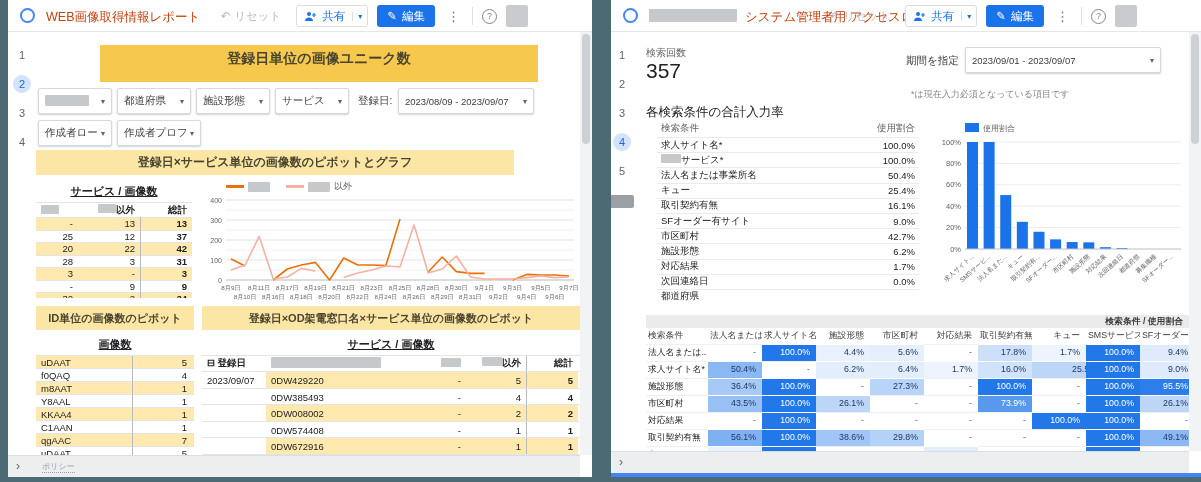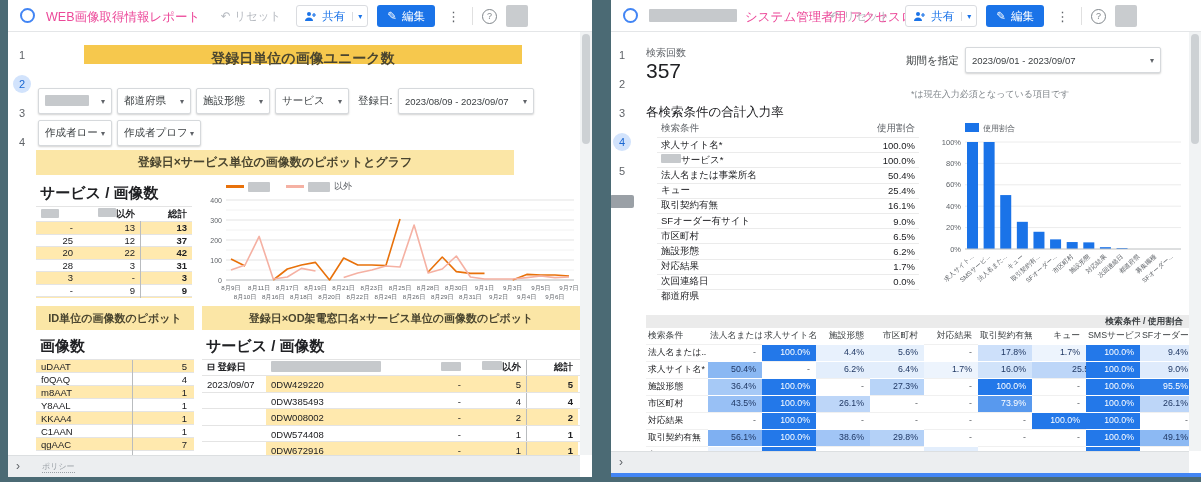--- a/index.html
+++ b/index.html
@@ -4,21 +4,21 @@
 <style>
   * { margin:0; padding:0; box-sizing:border-box; }
   html,body { width:1201px; height:482px; overflow:hidden; }
   body { font-family:"Liberation Sans", sans-serif; background:#4b6a74; position:relative; }
   .window { position:absolute; top:0; background:#fff; height:477px; overflow:hidden; }
   #win-left  { left:8px;  width:584px; }
   #win-right { left:611px; width:590px; border-bottom:4px solid #4285f4; }
   .titlebar { position:relative; height:32px; background:#fff; border-bottom:1px solid #e4e6e8; }
   .logo { position:absolute; left:12px; top:8px; width:15px; height:15px; border:2.5px solid #4285f4; border-radius:50%; }
   .logo::after { content:""; position:absolute; left:-4px; top:-4px; width:5px; height:5px; background:#fff; border-radius:50%; }
-  .tb-title { position:absolute; left:38px; top:9px; font-size:12.5px; color:#ec4899; white-space:nowrap; }
+  .tb-title { position:absolute; left:38px; top:9px; font-size:12.5px; color:#c2410c; white-space:nowrap; }
   .tb-title .redact { vertical-align:-1px; margin-right:8px; }
   .toolbar { position:absolute; right:64px; top:5px; display:flex; align-items:center; gap:9px; }
   .reset { color:#b6bac0; font-size:11.5px; display:flex; gap:4px; align-items:center; padding:3px 6px; }
   .btn-share { display:flex; align-items:center; height:22px; border:1px solid #dadce0; border-radius:3px; color:#1a73e8; font-size:11.5px; background:#fff; }
   .btn-share .main { padding:0 7px; display:flex; gap:5px; align-items:center; }
   .btn-share .caret { padding:0 5px; border-left:1px solid #dadce0; font-size:8px; color:#1a73e8; }
   .btn-edit { display:flex; align-items:center; gap:5px; height:22px; padding:0 10px; border-radius:3px; background:#1a73e8; color:#fff; font-size:11.5px; border:none; }
   .kebab { color:#5f6368; font-size:13px; padding:0 3px; }
   .tb-div { width:1px; height:18px; background:#e0e0e0; }
   .help { width:15px; height:15px; border:1.5px solid #80868b; border-radius:50%; color:#80868b; font-size:9px; line-height:13px; text-align:center; }
@@ -39,21 +39,21 @@
   .policy { position:absolute; left:34px; top:5px; font-size:8px; color:#9aa0a6; border-bottom:1px dotted #9aa0a6; }
   .redact { display:inline-block; background:#c6c9cc; border-radius:1px; height:10px; width:38px; }
   .banner { position:absolute; background:#f6c84d; color:#4a452f; font-weight:bold; text-align:center; }
   .banner.soft { background:#fbe6a6; font-weight:bold; }
   .filterbox { position:absolute; height:26px; background:#fff; border:1px solid #d6d9dc; border-radius:2px; box-shadow:0 1px 2px rgba(0,0,0,.18); font-size:10.5px; color:#3c4043; display:flex; align-items:center; padding:0 6px; }
   .filterbox .lab { flex:1; white-space:nowrap; overflow:hidden; }
   .caret-ic { font-size:8px; color:#5f6368; margin-left:4px; }
   .flabel { position:absolute; font-size:10.5px; color:#3c4043; }
   
   .pivot { position:absolute; font-size:9.5px; color:#202124; overflow:hidden; background:#fff; }
-  .pivot .corner { font-weight:bold; text-align:left; font-size:15px; padding:2px 4px 3px; }
+  .pivot .corner { font-weight:bold; text-align:center; font-size:11px; padding:2px 4px 3px;text-decoration:underline; }
   .prow { display:flex; border-top:1px solid #e4e4e4; align-items:center; }
   .prow.yellow { background:#ffe9ae; }
   .pcell { padding:1px 5px; white-space:nowrap; overflow:hidden; }
   .pcell.num { text-align:right; }
   .pcell.total { font-weight:bold; border-left:1px solid #b9bcbf; }
   .phead { font-weight:bold; color:#202124; }
   .kpi-label, .sec-label { color:#5f6368; }
   .hm-grid { display:grid; font-size:8.8px; color:#202124; }
   .hm-cell { padding:2px 6px 2px 2px; text-align:right; border-top:1px solid #f0f0f0; white-space:nowrap; overflow:hidden; }
   .hm-head { font-weight:normal; color:#3c4043; text-align:right; padding:2px 6px 2px 2px; white-space:nowrap; overflow:hidden; }
@@ -94,21 +94,21 @@
     </div>
   </div>
   <div class="body">
     <div class="pagenav" id="nav-left">
         <div class="page-num">1</div>
         <div class="page-num active">2</div>
         <div class="page-num">3</div>
         <div class="page-num">4</div>
       </div>
     <div class="canvas" id="canvas-left">
-      <div class="banner" style="left:48px; top:13px; width:438px; height:19px; font-size:14px; line-height:26px;">登録日単位の画像ユニーク数</div>
+      <div class="banner" style="left:64px; top:13px; width:438px; height:37px; font-size:14px; line-height:26px;">登録日単位の画像ユニーク数</div>
       <div id="filters-row1">
           <div class="filterbox" style="left: 2px; top: 56px; width: 74px;">
             <span class="lab"><span class="redact" style="width: 44px; height: 11px;"></span></span>
             <span class="caret-ic">▾</span>
           </div>
           <div class="filterbox" style="left: 81px; top: 56px; width: 74px;">
             <span class="lab">都道府県</span>
             <span class="caret-ic">▾</span>
           </div>
           <div class="filterbox" style="left: 160px; top: 56px; width: 74px;">
@@ -409,21 +409,21 @@
           <div style="display: flex; justify-content: space-between; align-items: center; border-top: 1px solid rgb(235, 235, 235); height: 15.2px; font-size: 9.5px; color: rgb(32, 33, 36); padding: 0px 4px;">
             <span>取引契約有無</span>
             <span>16.1%</span>
           </div>
           <div style="display: flex; justify-content: space-between; align-items: center; border-top: 1px solid rgb(235, 235, 235); height: 15.2px; font-size: 9.5px; color: rgb(32, 33, 36); padding: 0px 4px;">
             <span>SFオーダー有サイト</span>
             <span>9.0%</span>
           </div>
           <div style="display: flex; justify-content: space-between; align-items: center; border-top: 1px solid rgb(235, 235, 235); height: 15.2px; font-size: 9.5px; color: rgb(32, 33, 36); padding: 0px 4px;">
             <span>市区町村</span>
-            <span>6.5%</span>
+            <span>42.7%</span>
           </div>
           <div style="display: flex; justify-content: space-between; align-items: center; border-top: 1px solid rgb(235, 235, 235); height: 15.2px; font-size: 9.5px; color: rgb(32, 33, 36); padding: 0px 4px;">
             <span>施設形態</span>
             <span>6.2%</span>
           </div>
           <div style="display: flex; justify-content: space-between; align-items: center; border-top: 1px solid rgb(235, 235, 235); height: 15.2px; font-size: 9.5px; color: rgb(32, 33, 36); padding: 0px 4px;">
             <span>対応結果</span>
             <span>1.7%</span>
           </div>
           <div style="display: flex; justify-content: space-between; align-items: center; border-top: 1px solid rgb(235, 235, 235); height: 15.2px; font-size: 9.5px; color: rgb(32, 33, 36); padding: 0px 4px;">

